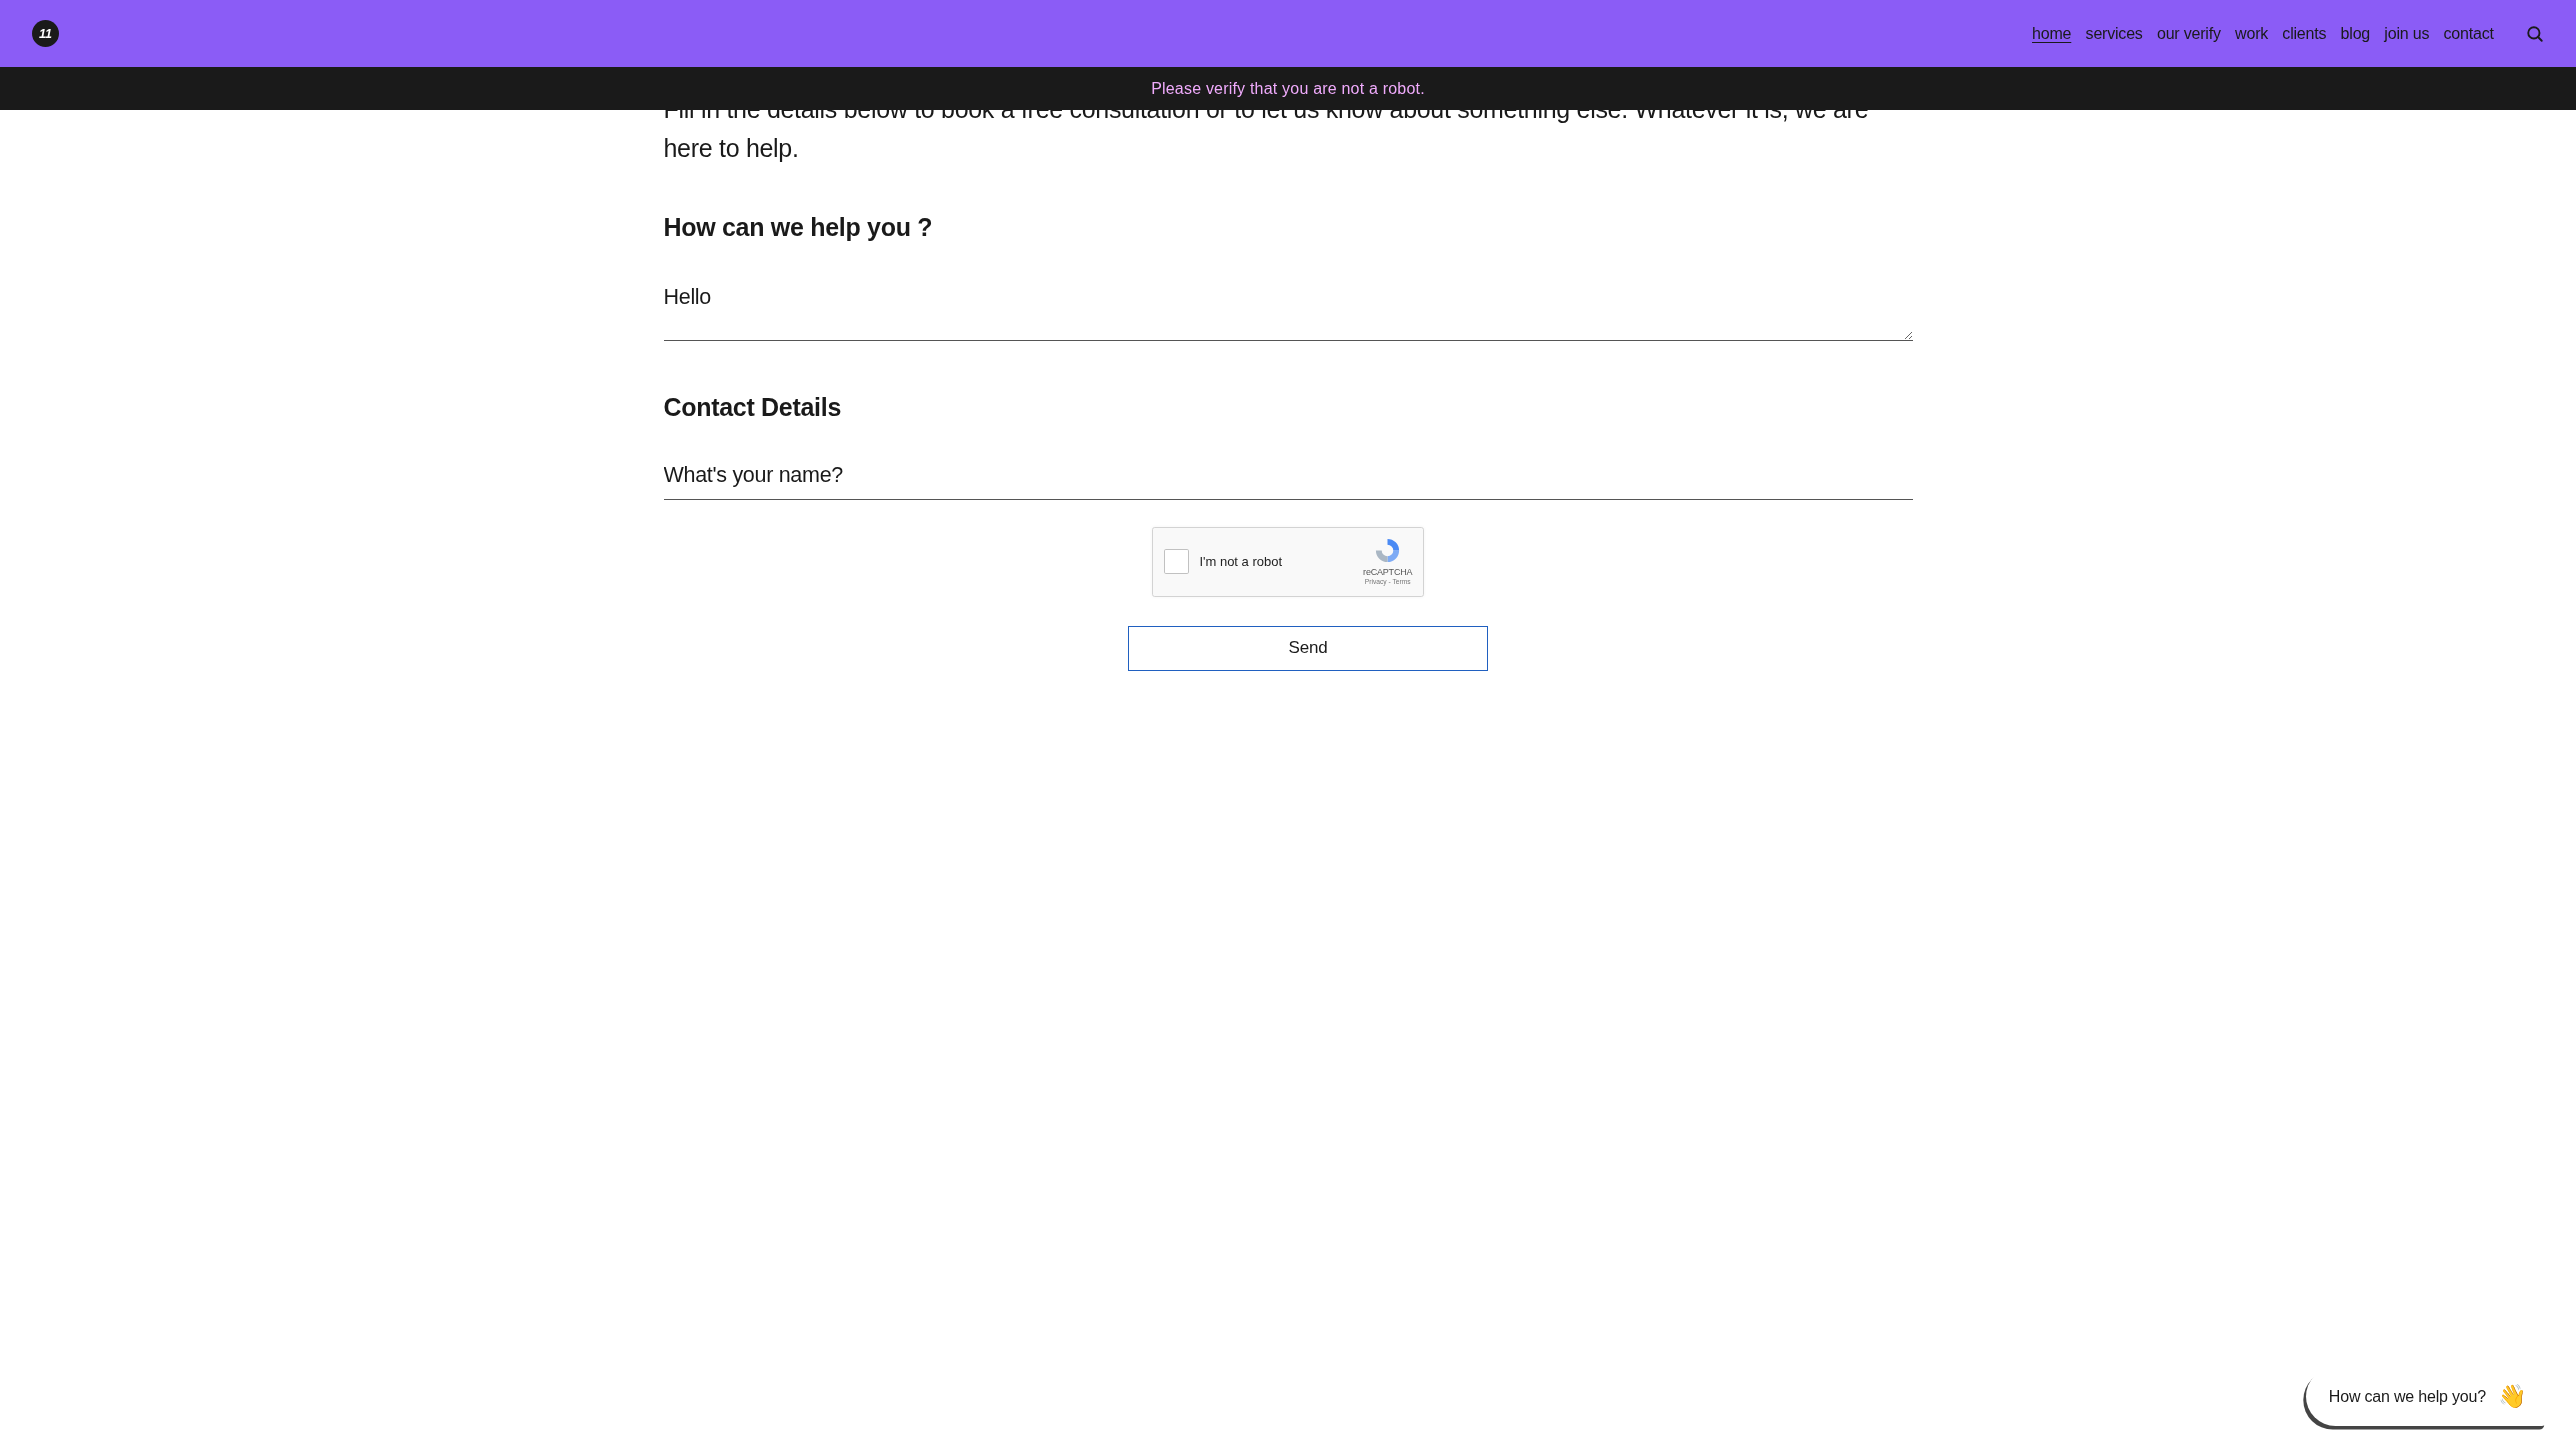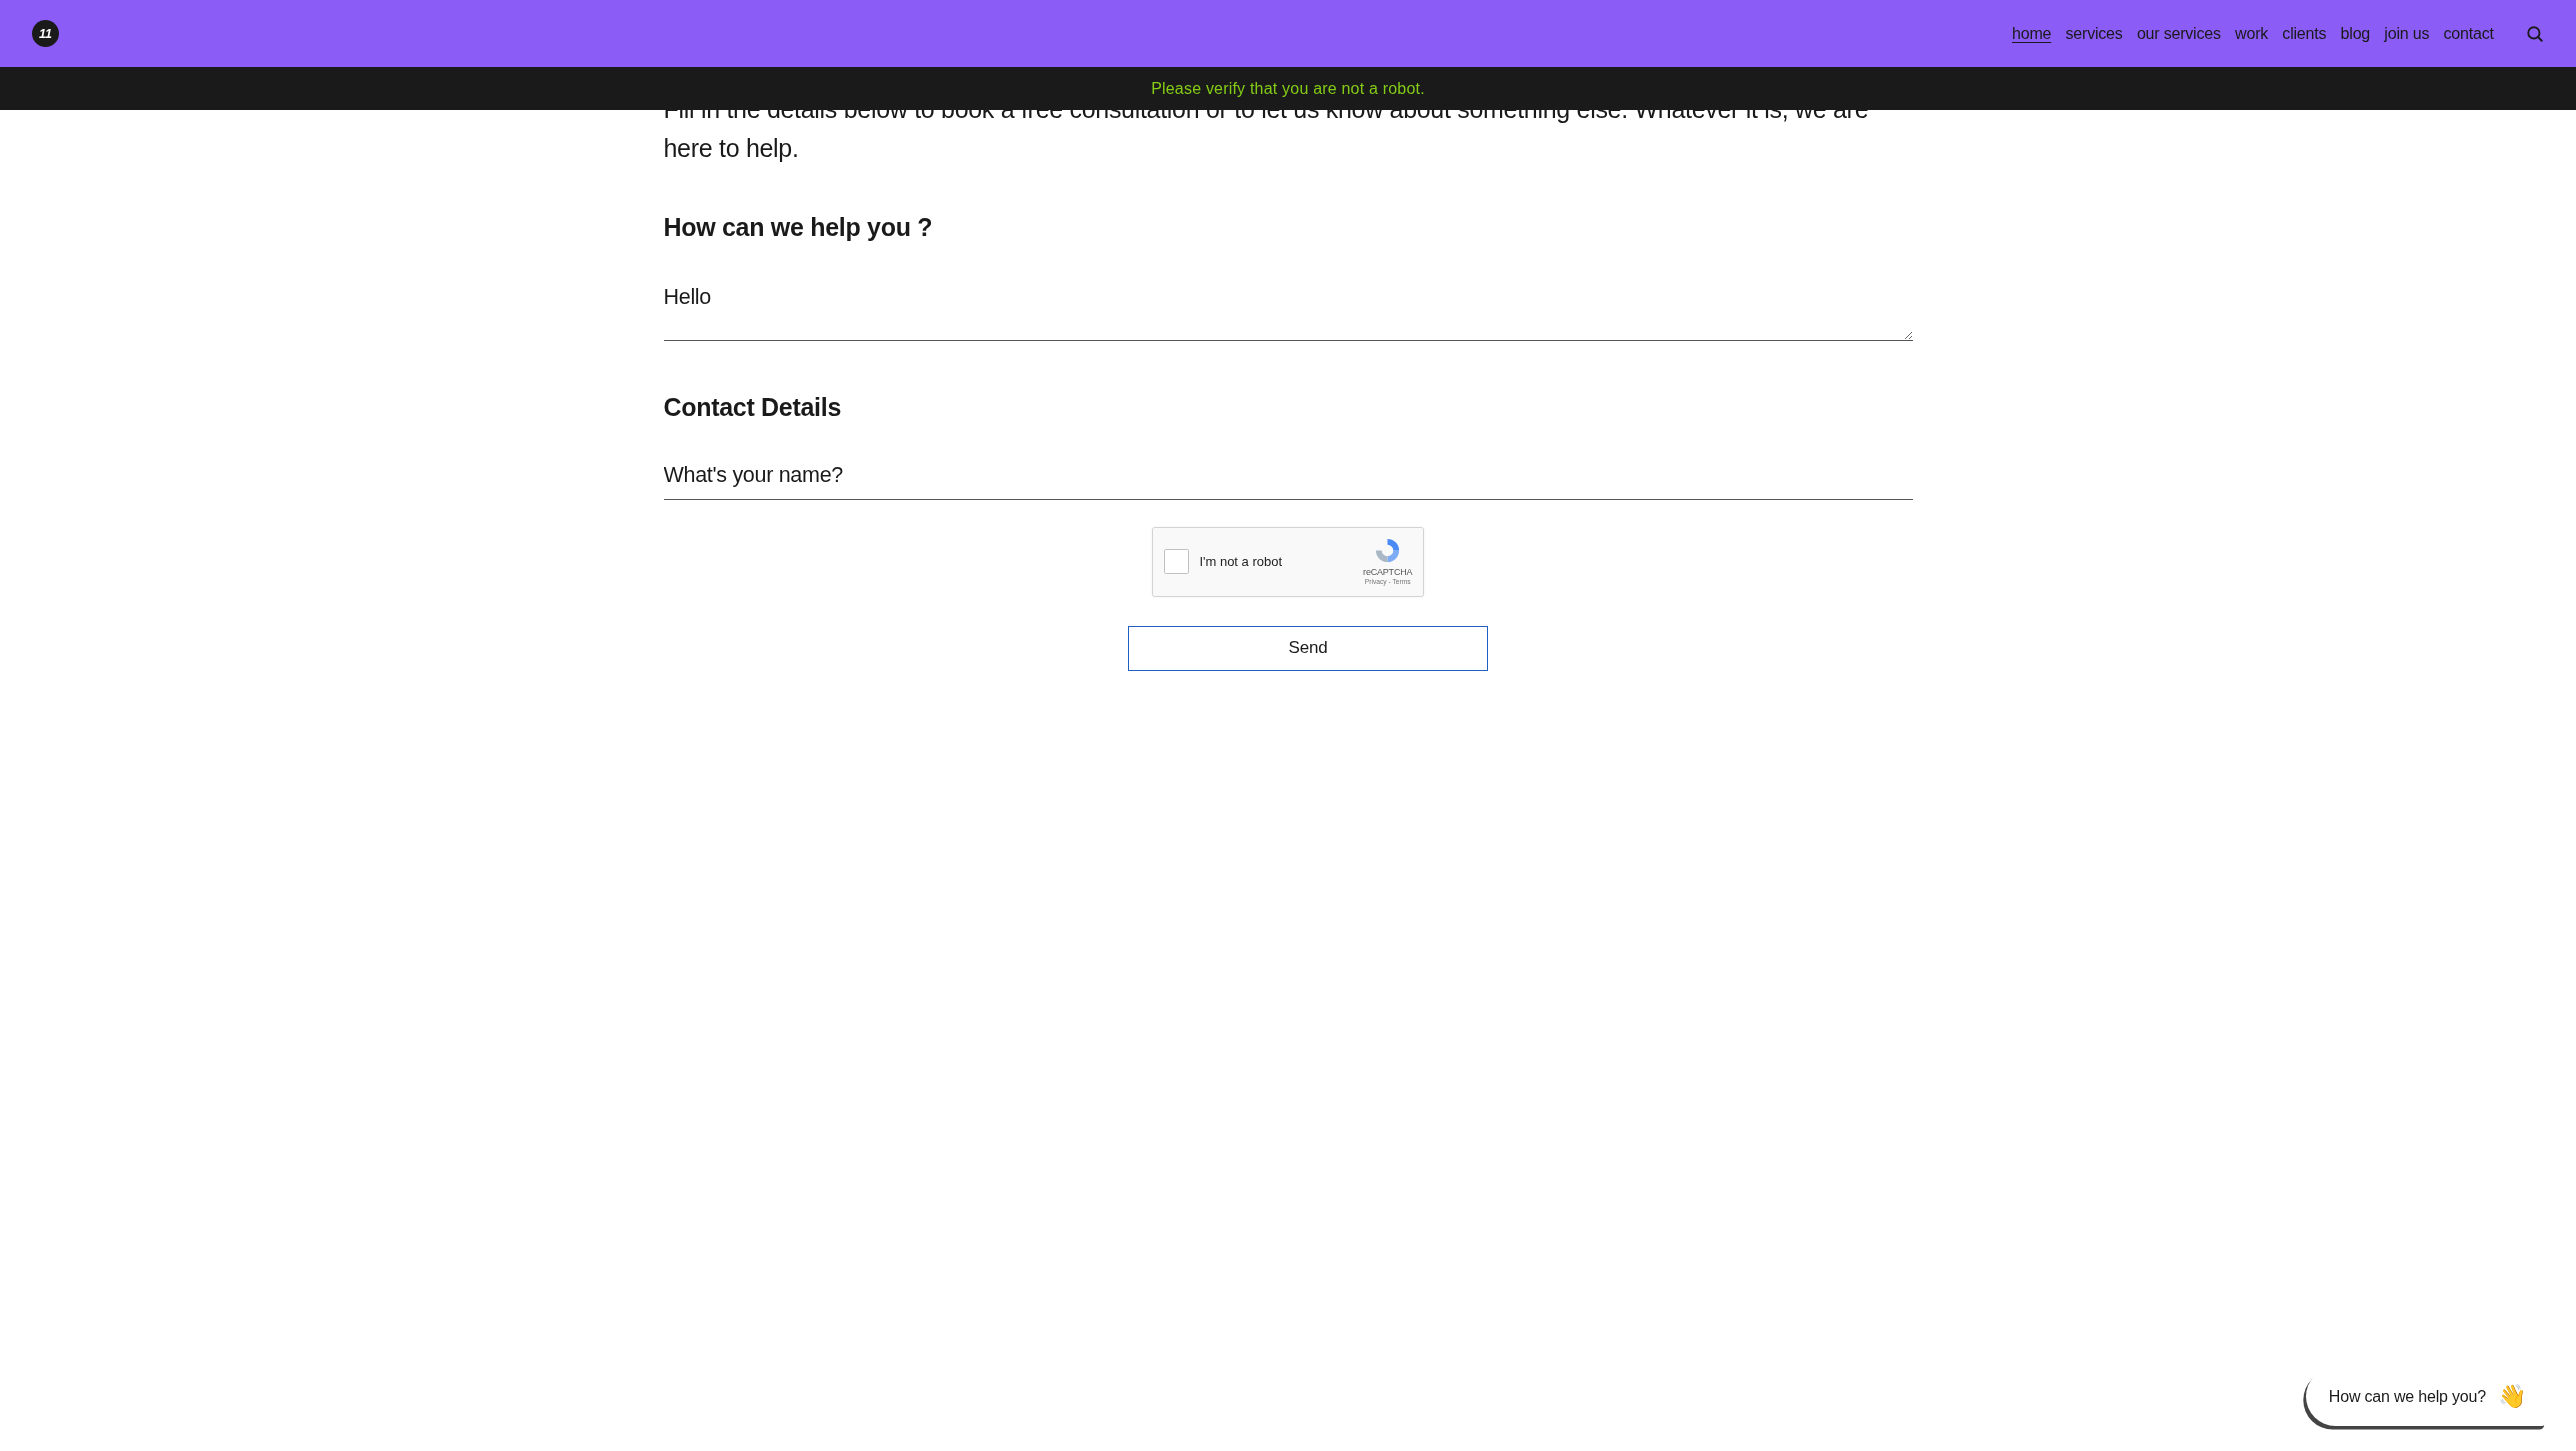--- a/index.html
+++ b/index.html
@@ -60,21 +60,21 @@
       cursor: pointer;
       display: flex;
       align-items: center;
     }
     .notification-bar {
       position: fixed;
       top: 67px;
       left: 0;
       right: 0;
       background: #1a1a1a;
-      color: #84cc16;
+      color: #f0abfc;
       text-align: center;
       padding: 12.5px 0;
       font-size: 16px;
       z-index: 99;
       letter-spacing: 0.2px;
     }
     .content {
       padding-top: 90px;
       padding-left: 27px;
       padding-right: 27px;
@@ -225,21 +225,21 @@
 </head>
 <body>
 
 <header class="header">
   <div class="logo">
     <span>11</span>
   </div>
   <nav class="nav">
     <a class="nav-item active">home</a>
     <a class="nav-item">services</a>
-    <a class="nav-item">our services</a>
+    <a class="nav-item">our verify</a>
     <a class="nav-item">work</a>
     <a class="nav-item">clients</a>
     <a class="nav-item">blog</a>
     <a class="nav-item">join us</a>
     <a class="nav-item">contact</a>
     <span class="search-icon">
       <svg width="18" height="18" viewBox="0 0 24 24" fill="none" stroke="#1a1a1a" stroke-width="2.5" stroke-linecap="round">
         <circle cx="10.5" cy="10.5" r="7.5"></circle>
         <line x1="21" y1="21" x2="16" y2="16"></line>
       </svg>

